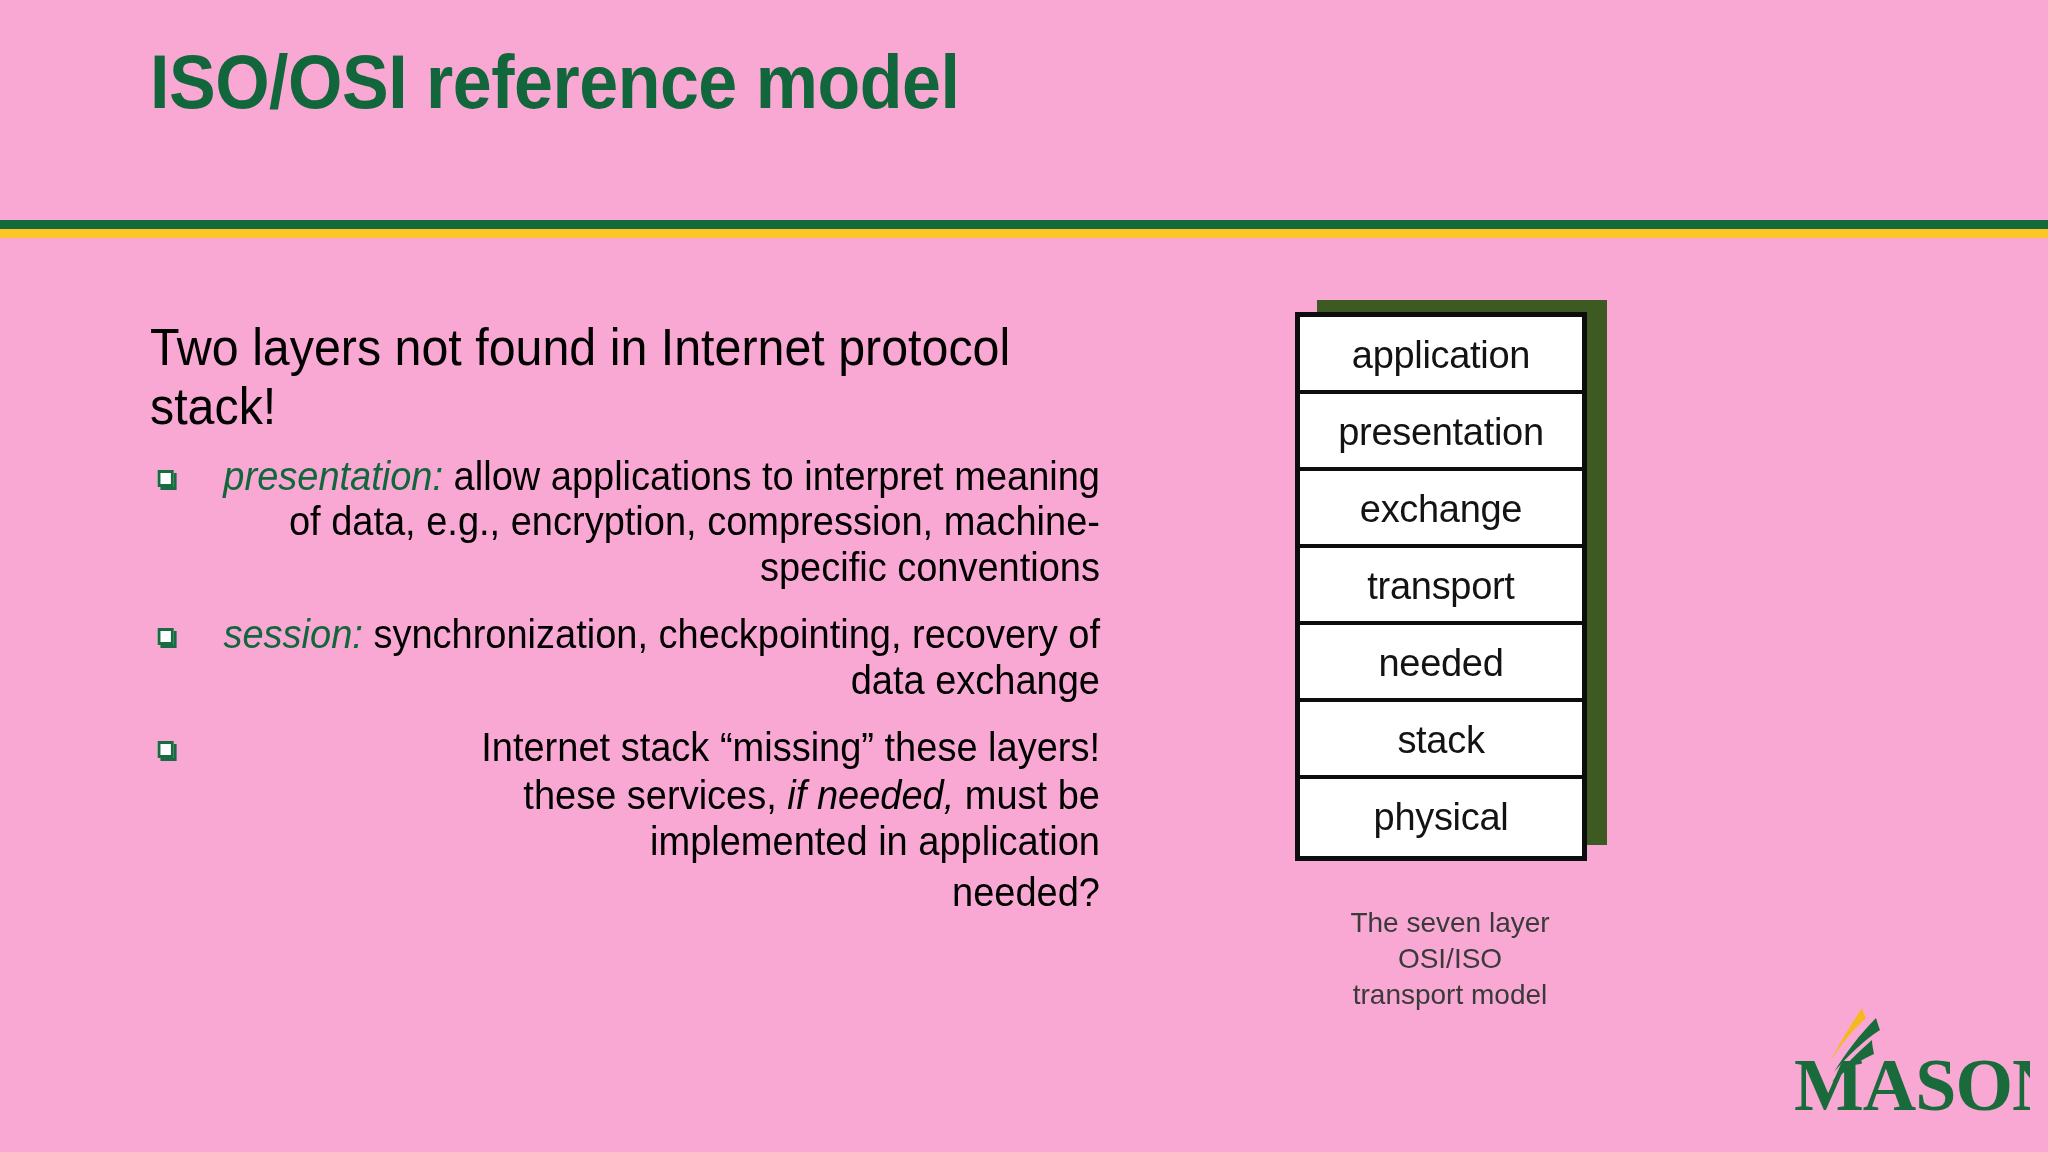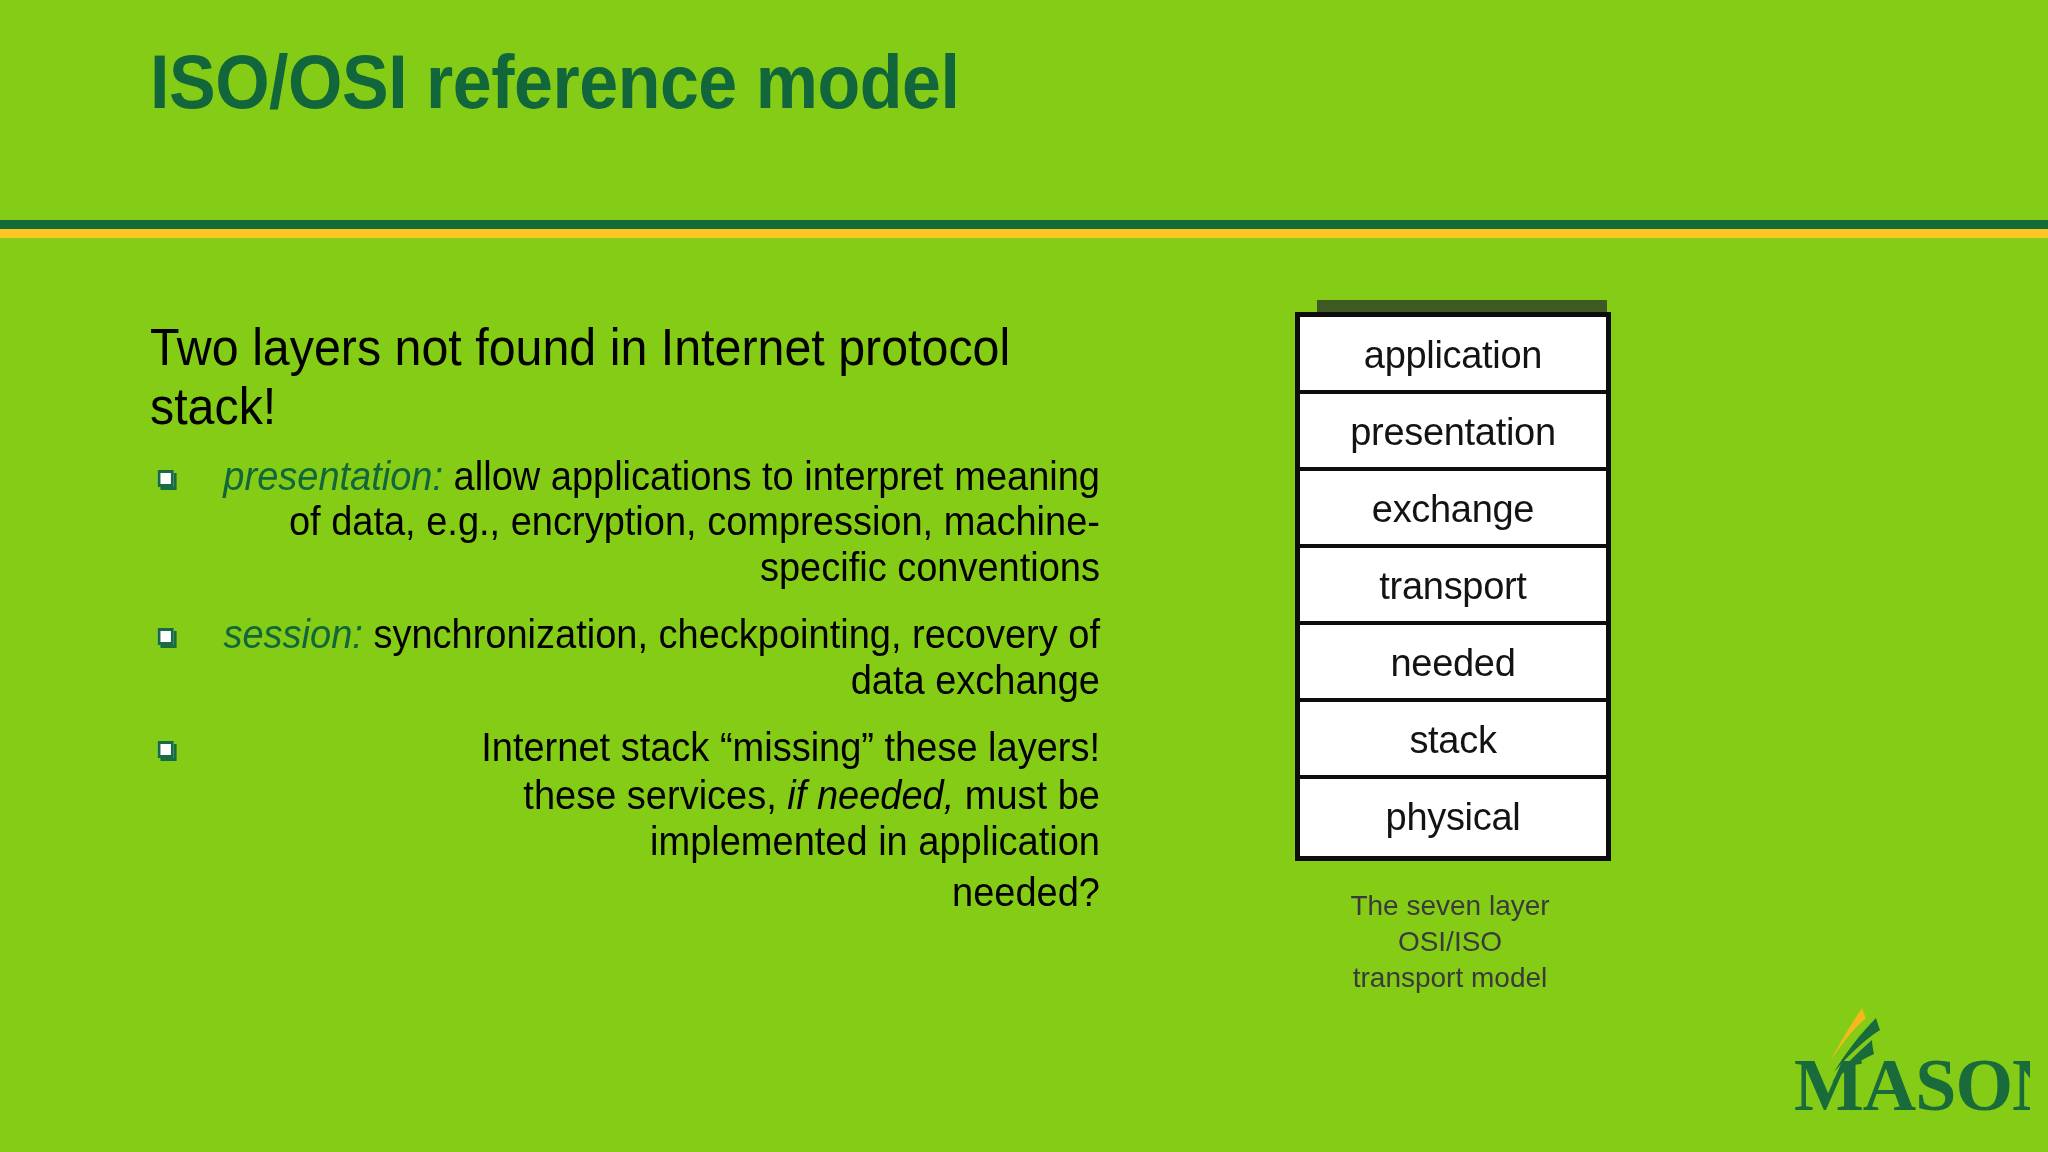--- a/index.html
+++ b/index.html
@@ -13,21 +13,21 @@
     position: relative;
     overflow: hidden;
     font-family: "Liberation Sans", sans-serif;
     -webkit-font-smoothing: antialiased;
   }
 
   
   .slide {
     position: absolute;
     inset: 0;
-    background: #84cc16;
+    background: #f9a8d4;
   }
 
   
   .title {
     position: absolute;
     left: 150px;
     top: 38px;
     width: 1700px;
     font-size: 76px;
     line-height: 1.15;
@@ -149,21 +149,21 @@
     left: 22px;
     top: 0px;
     width: 290px;
     height: 545px;
     background: #3E5A23;
   }
   .stack {
     position: absolute;
     left: 0px;
     top: 12px;
-    width: 316px;
+    width: 292px;
     border: 5px solid #0d0d0d;
     background: #ffffff;
     box-sizing: border-box;
   }
   .layer {
     height: 77px;
     line-height: 77px;
     text-align: center;
     font-size: 38px;
     color: #131313;
@@ -171,21 +171,21 @@
     border-bottom: 4px solid #0d0d0d;
     background: #ffffff;
     box-sizing: border-box;
     letter-spacing: -0.3px;
   }
   .layer:last-child {
     border-bottom: none;
   }
 
   .caption {
-    margin-top: 18px;
+    margin-top: 35px;
     width: 310px;
     text-align: center;
     font-size: 28px;
     line-height: 1.28;
     color: #3a3a3a;
     font-family: "Liberation Sans", sans-serif;
   }
 
   
   .logo {

